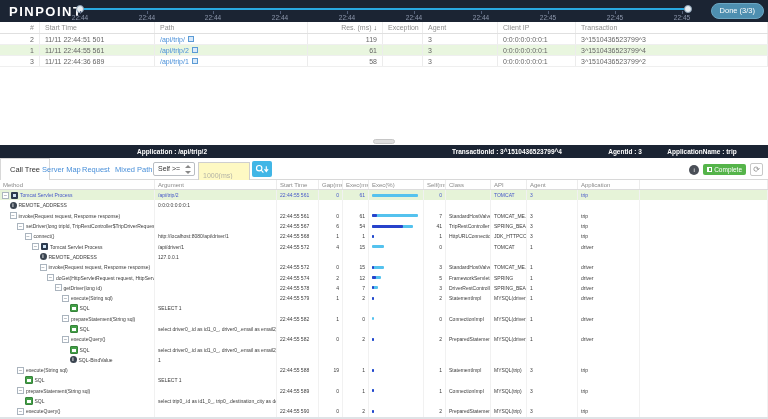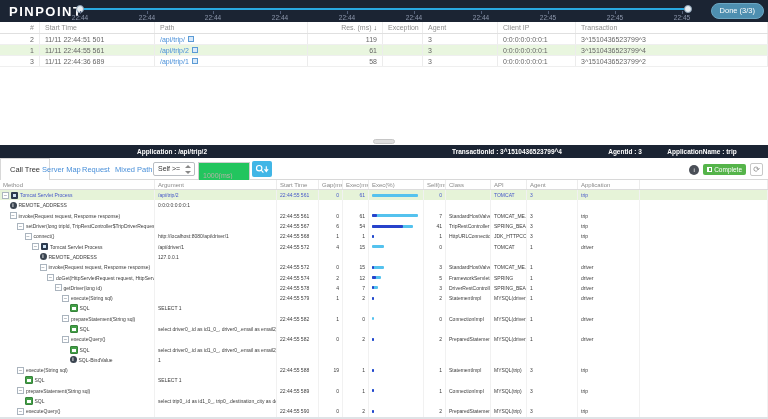--- a/index.html
+++ b/index.html
@@ -39,21 +39,21 @@
   
   .tabbar { position:absolute; left:0; top:158px; width:768px; height:22px; background:#fff; border-bottom:1px solid #d8d8d8; }
   .tab-active { position:absolute; left:0; top:0; height:22px; padding:0 9px; line-height:21px; font-size:7.5px; color:#333;
     background:#fff; border:1px solid #d8d8d8; border-bottom:none; cursor:pointer; }
   .tab-link { position:absolute; top:7px; font-size:7.5px; color:#4a90d9; cursor:pointer; white-space:nowrap; }
   .filter-select { position:absolute; left:153px; top:4px; width:42px; height:14px; background:#fff; border:1px solid #b9bdc2;
     border-radius:2px; font-size:7px; color:#333; padding-left:4px; line-height:12px; cursor:pointer; }
   .stepper { position:absolute; right:2px; top:2px; width:7px; height:9px; display:flex; flex-direction:column; justify-content:space-between; }
   .stepper i { width:0; height:0; border-left:3px solid transparent; border-right:3px solid transparent; }
   .stepper .up { border-bottom:3px solid #888; } .stepper .down { border-top:3px solid #888; }
-  .filter-input { position:absolute; left:198px; top:4px; width:52px; height:14px; background:#22c55e; border:1px solid #cfcfcf;
+  .filter-input { position:absolute; left:198px; top:4px; width:52px; height:14px; background:#fef9c3; border:1px solid #cfcfcf;
     font-size:7px; padding:12px 4px; color:#444; font-family:"Liberation Sans",sans-serif; }
   .filter-input::placeholder { color:#b3b3a6; }
   .search-btn { position:absolute; left:252px; top:3px; width:20px; height:16px; background:#41b6e6; border:none; border-radius:2px;
     cursor:pointer; display:flex; align-items:center; justify-content:center; padding:0; }
   .right-icons { position:absolute; right:5px; top:5px; display:flex; align-items:center; gap:4px; }
   .hint-icon { width:10px; height:10px; border-radius:50%; background:#4a4f57; color:#fff; font-size:6px; text-align:center; line-height:10px; cursor:pointer; }
   .complete-badge { height:11px; background:#55b44a; border-radius:2px; color:#fff; font-size:6.5px; line-height:11px; padding:0 4px; display:flex; align-items:center; gap:2px; }
   .complete-badge .glyph { display:inline-block; width:5px; height:5px; border:1px solid #fff; background:linear-gradient(90deg,#fff 40%,transparent 40%); }
   .refresh-btn { width:13px; height:13px; border:1px solid #c8c8c8; border-radius:2px; background:#fff; color:#8a8a8a;
     font-size:8px; line-height:11px; text-align:center; cursor:pointer; padding:0; }

